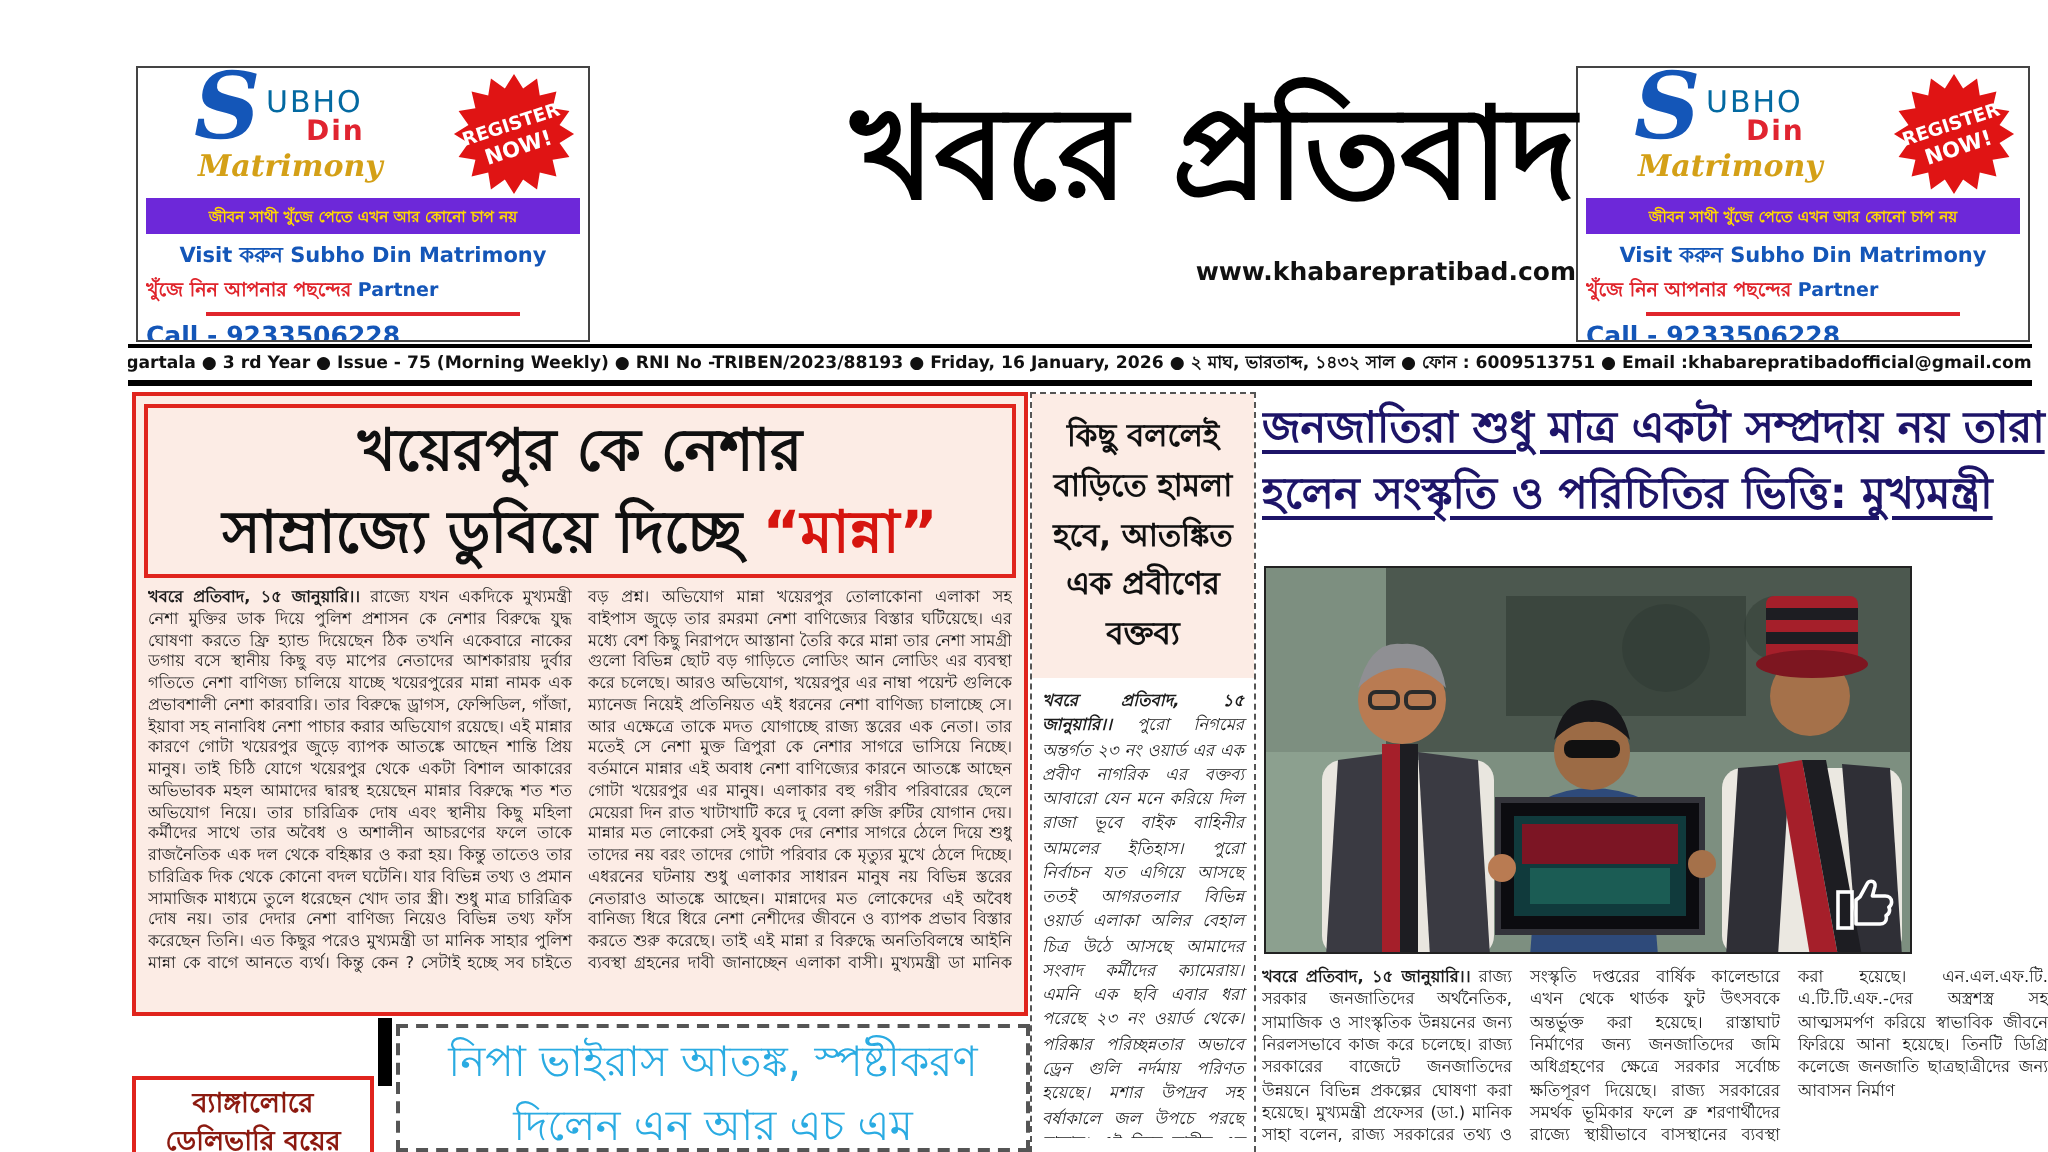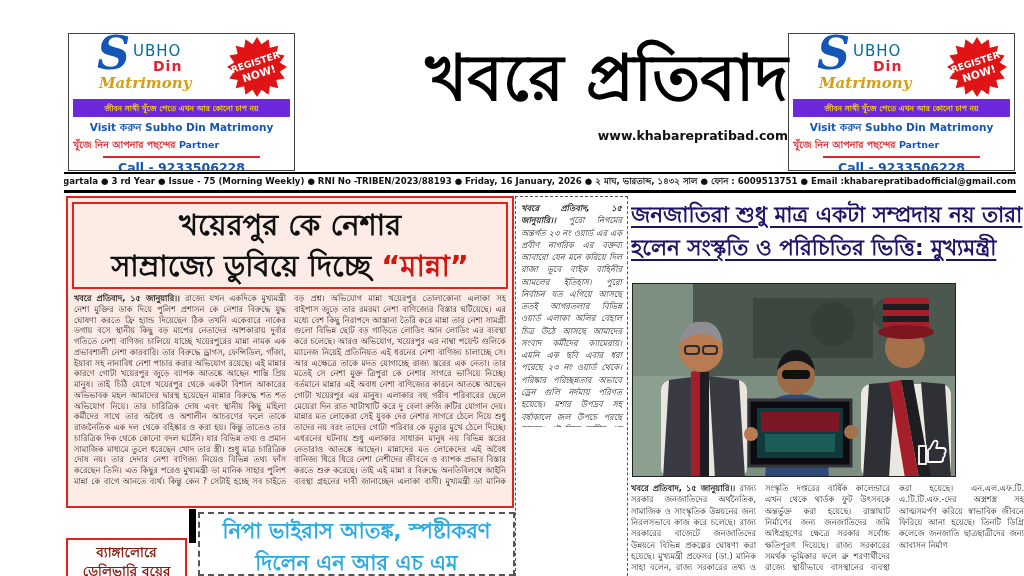--- a/index.html
+++ b/index.html
@@ -17,21 +17,21 @@
   .ad-din { position:absolute; left:80px; top:22px; font-size:14px; font-weight:bold; color:#e02430; letter-spacing:1px; }
   .ad-matrimony { position:absolute; left:26px; top:38px; font-size:15px; font-style:italic; font-weight:bold;
                   color:#d4a017; font-family:"DejaVu Serif", serif; }
   .ad-badge { position:absolute; right:2px; top:0; width:62px; height:62px; }
   .ad-strip { background:#6d28d9; color:#ffd800; font-size:7.6px; font-weight:bold; text-align:center;
               padding:2.5px 0; margin-top:3px; white-space:nowrap; overflow:hidden; }
   .ad-visit { color:#1456b8; font-weight:bold; font-size:10.5px; text-align:center; margin-top:3px; white-space:nowrap; overflow:hidden;}
   .ad-partner { font-size:9.5px; font-weight:bold; margin-top:1px; color:#e0252c; white-space:nowrap; overflow:hidden;}
   .ad-partner .en { color:#1456b8; }
   .ad-divider { border-top:2px solid #e0252c; width:72%; margin:3px auto 2px; }
-  .ad-call { color:#1456b8; font-weight:bold; font-size:12.5px; text-align:center; }
+  .ad-call { color:#1456b8; font-weight:bold; font-size:12.5px; text-align:left; }
 
   .masthead { position:absolute; left:296px; top:30px; width:492px; text-align:right; }
   .masthead-title { font-size:64px; font-weight:bold; color:#000; line-height:1.5; white-space:nowrap; }
   .masthead-site { font-size:12.5px; font-weight:bold; color:#111; margin-top:2px; }
 
   .info-bar { position:absolute; left:64px; top:172px; width:952px; height:21px;
               border-top:2px solid #000; border-bottom:3px solid #000;
               display:flex; align-items:center; justify-content:center;
               font-size:8.6px; font-weight:bold; color:#111; white-space:nowrap; overflow:hidden; }
 
@@ -65,21 +65,21 @@
                 column-count:3; column-gap:9px; font-size:8.2px; line-height:1.38;
                 text-align:justify; color:#1c1c1c; overflow:hidden; }
 
   
   .bottom-left { position:absolute; left:66px; top:510px; width:121px; height:66px;
                  border:2.5px solid #e0241d; background:#fff; text-align:center;
                  font-weight:bold; font-size:13.5px; color:#8c1a10; line-height:1.4;
                  padding:3px 2px; overflow:hidden;margin-top:28px; }
   .black-bar { position:absolute; left:189px; top:509px; width:7px; height:34px; background:#000; }
   .nipa-box { position:absolute; left:198px; top:512px; width:317px; height:64px;
-              border:2px dashed #555; background:#fff; text-align:center; font-weight:bold;
+              border:2px dashed #555; background:#fff; text-align:center; font-weight:normal;
               font-size:21px; color:#2aabe2; line-height:1.5; padding-top:2px; overflow:hidden; }
 </style>
 </head>
 <body>
 
 <div class="ad left">
   <div class="ad-top">
     <span class="ad-s">S</span>
     <span class="ad-ubho">UBHO</span>
     <span class="ad-din">Din</span>
@@ -129,20 +129,21 @@
   <div class="lead-headline">
     <span>খয়েরপুর কে নেশার</span><br>
     <span>সাম্রাজ্যে ডুবিয়ে দিচ্ছে </span><span class="red">“মান্না”</span>
   </div>
   <div class="lead-body">
     <span class="dateline">খবরে প্রতিবাদ, ১৫  জানুয়ারি।। </span><span>রাজ্যে যখন একদিকে মুখ্যমন্ত্রী নেশা মুক্তির ডাক দিয়ে পুলিশ প্রশাসন কে নেশার বিরুদ্ধে যুদ্ধ ঘোষণা করতে ফ্রি হ্যান্ড দিয়েছেন ঠিক তখনি একেবারে নাকের ডগায় বসে স্থানীয় কিছু বড় মাপের নেতাদের আশকারায় দুর্বার গতিতে নেশা বাণিজ্য চালিয়ে যাচ্ছে খয়েরপুরের মান্না নামক এক প্রভাবশালী নেশা কারবারি। তার বিরুদ্ধে ড্রাগস, ফেন্সিডিল, গাঁজা, ইয়াবা সহ নানাবিধ নেশা পাচার করার অভিযোগ রয়েছে। এই মান্নার কারণে গোটা খয়েরপুর জুড়ে ব্যাপক আতঙ্কে আছেন শান্তি প্রিয় মানুষ। তাই চিঠি যোগে খয়েরপুর থেকে একটা বিশাল আকারের অভিভাবক মহল আমাদের দ্বারস্থ হয়েছেন মান্নার বিরুদ্ধে শত শত অভিযোগ নিয়ে। তার চারিত্রিক দোষ এবং স্থানীয় কিছু মহিলা কর্মীদের সাথে তার অবৈধ ও অশালীন আচরণের ফলে তাকে রাজনৈতিক এক দল থেকে বহিষ্কার ও করা হয়। কিন্তু তাতেও তার চারিত্রিক দিক থেকে কোনো বদল ঘটেনি। যার বিভিন্ন তথ্য ও প্রমান সামাজিক মাধ্যমে তুলে ধরেছেন খোদ তার স্ত্রী। শুধু মাত্র চারিত্রিক দোষ নয়। তার দেদার নেশা বাণিজ্য নিয়েও বিভিন্ন তথ্য ফাঁস করেছেন তিনি। এত কিছুর পরেও মুখ্যমন্ত্রী ডা মানিক সাহার পুলিশ মান্না কে বাগে আনতে ব্যর্থ। কিন্তু কেন ? সেটাই হচ্ছে সব চাইতে বড় প্রশ্ন। অভিযোগ মান্না খয়েরপুর তোলাকোনা এলাকা সহ বাইপাস জুড়ে তার রমরমা নেশা বাণিজ্যের বিস্তার ঘটিয়েছে। এর মধ্যে বেশ কিছু নিরাপদে আস্তানা তৈরি করে মান্না তার নেশা সামগ্রী গুলো বিভিন্ন ছোট বড় গাড়িতে লোডিং আন লোডিং এর ব্যবস্থা করে চলেছে। আরও অভিযোগ, খয়েরপুর এর নাম্বা পয়েন্ট গুলিকে ম্যানেজ নিয়েই প্রতিনিয়ত এই ধরনের নেশা বাণিজ্য চালাচ্ছে সে। আর এক্ষেত্রে তাকে মদত যোগাচ্ছে রাজ্য স্তরের এক নেতা। তার মতেই সে নেশা মুক্ত ত্রিপুরা কে নেশার সাগরে ভাসিয়ে নিচ্ছে। বর্তমানে মান্নার এই অবাধ নেশা বাণিজ্যের কারনে আতঙ্কে আছেন গোটা খয়েরপুর এর মানুষ। এলাকার বহু গরীব পরিবারের ছেলে মেয়েরা দিন রাত খাটাখাটি করে দু বেলা রুজি রুটির যোগান দেয়। মান্নার মত লোকেরা সেই যুবক দের নেশার সাগরে ঠেলে দিয়ে শুধু তাদের নয় বরং তাদের গোটা পরিবার কে মৃত্যুর মুখে ঠেলে দিচ্ছে। এধরনের ঘটনায় শুধু এলাকার সাধারন মানুষ নয় বিভিন্ন স্তরের নেতারাও আতঙ্কে আছেন। মান্নাদের মত লোকেদের এই অবৈধ বানিজ্য ধিরে ধিরে নেশা নেশীদের জীবনে ও ব্যাপক প্রভাব বিস্তার করতে শুরু করেছে। তাই এই মান্না র বিরুদ্ধে অনতিবিলম্বে আইনি ব্যবস্থা গ্রহনের দাবী জানাচ্ছেন এলাকা বাসী। মুখ্যমন্ত্রী ডা মানিক সাহা চাইলেই পারেন মান্নার মত সমাজ বিরোধী দের জেলে পুরতে। এমন নেশার বিষয় সংবাদ প্রকাশের পর এলাকাবাসীর এই আবেদন রাজ্য সরকার ও জনদরদি মুখ্যমন্ত্রীর দৃষ্টি আকর্ষণ করে কিনা।</span>
   </div>
 </div>
 
 <div class="mid-col">
+  <div class="mid-headline">কিছু বললেই বাড়িতে হামলা হবে, আতঙ্কিত এক প্রবীণের বক্তব্য</div>
   <div class="mid-body">
     <span class="dateline">খবরে প্রতিবাদ, ১৫ জানুয়ারি।। </span><span>পুরো নিগমের অন্তর্গত ২৩ নং ওয়ার্ড এর এক প্রবীণ নাগরিক এর বক্তব্য আবারো যেন মনে করিয়ে দিল রাজা ভূবে বাইক বাহিনীর আমলের ইতিহাস। পুরো নির্বাচন যত এগিয়ে আসছে ততই আগরতলার বিভিন্ন ওয়ার্ড এলাকা অলির বেহাল চিত্র উঠে আসছে আমাদের সংবাদ কর্মীদের ক্যামেরায়। এমনি এক ছবি এবার ধরা পরেছে ২৩ নং ওয়ার্ড থেকে। পরিষ্কার পরিচ্ছন্নতার অভাবে ড্রেন গুলি নর্দমায় পরিণত হয়েছে। মশার উপদ্রব সহ বর্ষাকালে জল উপচে পরছে রাস্তায়। এই নিয়ে স্থানীয় এক প্রবীণ কে জিজ্ঞাসা করতেই তিনি বলেন</span>
   </div>
 </div>
 
 <div class="right-headline">জনজাতিরা শুধু মাত্র একটা সম্প্রদায় নয় তারা হলেন সংস্কৃতি ও পরিচিতির ভিত্তি: মুখ্যমন্ত্রী</div>
 
 <div class="photo">
   <svg width="324" height="194" viewBox="0 0 324 194">
 

